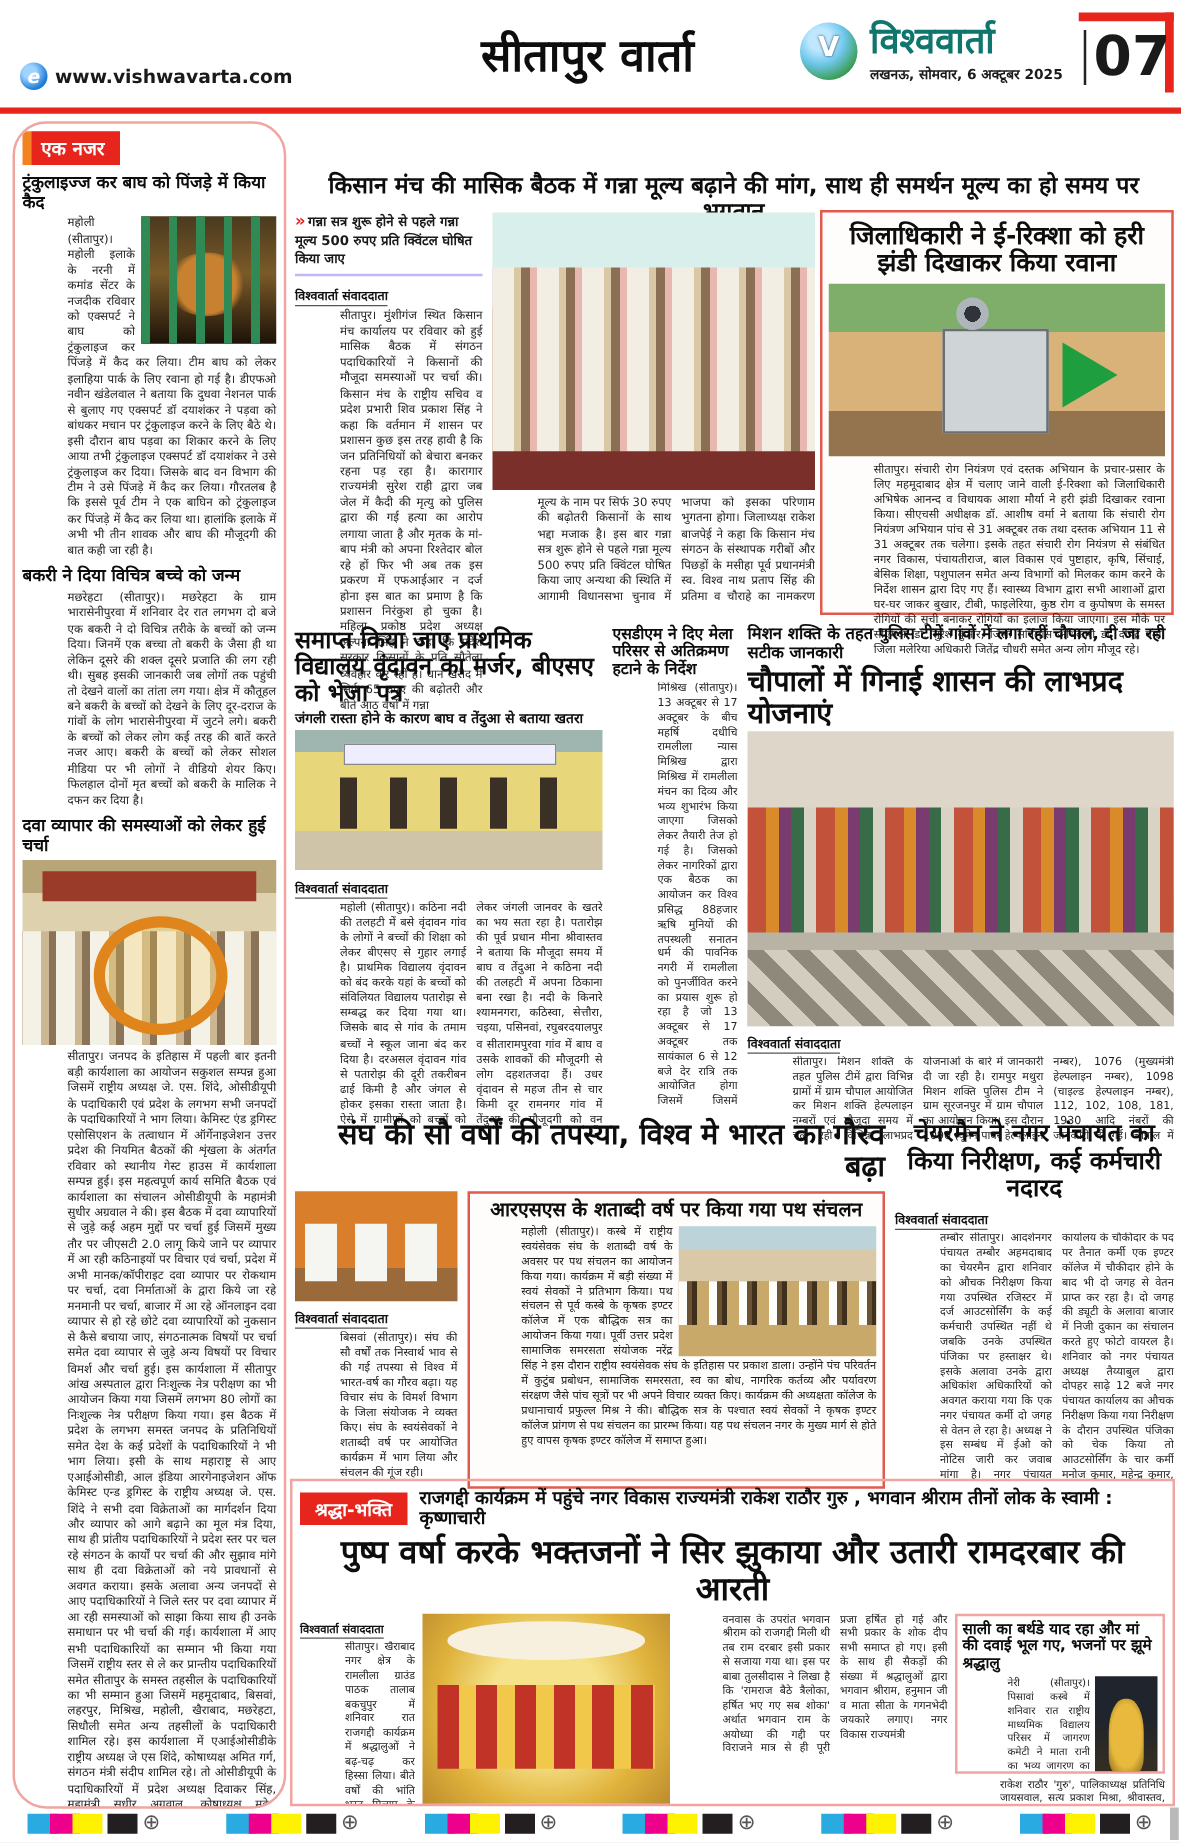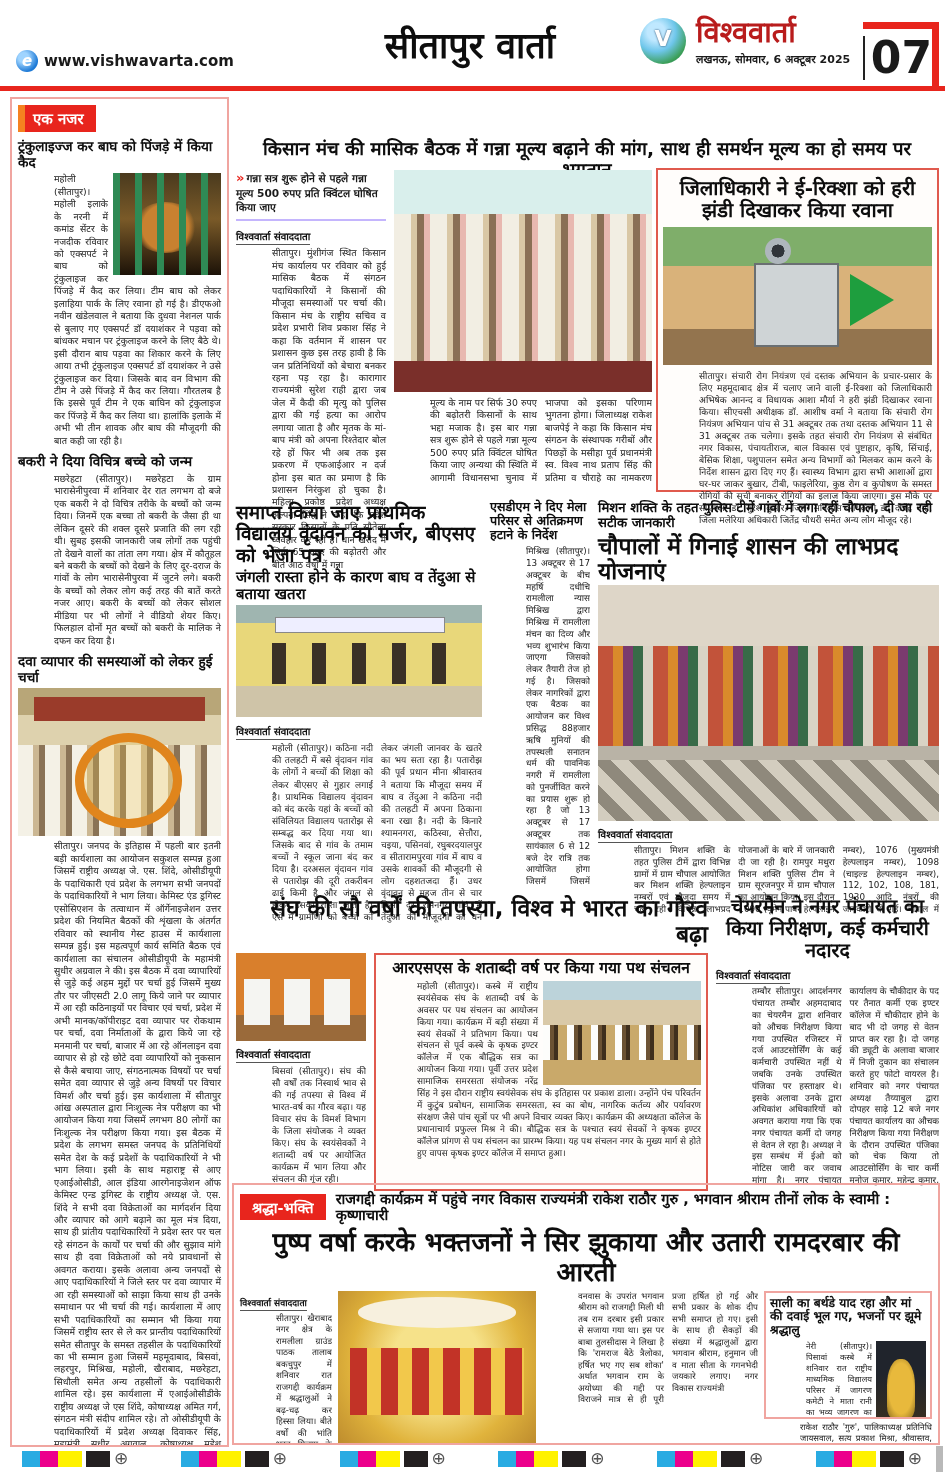--- a/index.html
+++ b/index.html
@@ -36,21 +36,21 @@
   .ph-rssmen{background:linear-gradient(180deg,#d97f2c 0 70%,#9a6a3a 70% 100%);}
   .ph-rssmen .men{left:6%;top:30%;width:88%;height:52%;background:repeating-linear-gradient(90deg,#f5f5f2 0 26px,rgba(0,0,0,0) 26px 40px);}
   .ph-march{background:linear-gradient(180deg,#bcd3da 0 18%,#d9c9a8 18% 42%,#c9a96a 42% 100%);}
   .ph-march .line{left:0;top:42%;width:100%;height:34%;background:repeating-linear-gradient(90deg,#fdfdfb 0 7px,#6b5233 7px 11px,#3f2f1d 11px 15px,rgba(0,0,0,0) 15px 24px);}
   .ph-ramdarbar{background:radial-gradient(circle at 50% 42%,#f6e28a 0 32%,#e0b33c 62%,#b5822a 100%);}
   .ph-ramdarbar .figures{left:6%;top:34%;width:88%;height:40%;background:repeating-linear-gradient(90deg,#c23327 0 17px,#f2c84b 17px 31px);}
   .ph-ramdarbar .canopy{left:10%;top:4%;width:80%;height:18%;border-radius:50%;background:#f7f0de;}
   .ph-singer{background:linear-gradient(180deg,#20242c 0 40%,#3a2f1f 100%);}
   .ph-singer .figure{left:22%;top:22%;width:56%;height:70%;border-radius:45% 45% 20% 20%;background:radial-gradient(ellipse,#e8b93c 0 60%,#8a6a1e 100%);}
   
-  .masthead-red{color:#b91c1c;}
+  .masthead-red{color:#0f766e;}
   .rule{background:#e8251d;}
   .pageno-box{border-top:7px solid #e8251d;border-right:7px solid #e8251d;}
   .pageno-num{border-left:2px solid #222;padding-left:6px;font-size:44px;font-weight:bold;line-height:1;}
   .e-icon{display:inline-block;width:22px;height:22px;border-radius:50%;
     background:radial-gradient(circle at 35% 35%,#9fd4ff 0 25%,#1e7ad6 70%);color:#fff;font-weight:bold;
     text-align:center;line-height:22px;font-style:italic;font-size:15px;vertical-align:middle;}
   .globe-logo{width:46px;height:46px;border-radius:50%;
     background:radial-gradient(circle at 35% 30%,#bfe8ff 0 20%,#6ec6ea 45%,#3b9e55 75%,#2a6fb0 100%);
     position:relative;flex:0 0 auto;}
   .globe-logo span{position:absolute;left:0;top:8px;width:100%;text-align:center;color:#fff;font-weight:bold;font-size:22px;text-shadow:0 0 2px #135;}
@@ -84,27 +84,27 @@
     <div class="abs hd" style="left:300px;top:26px;width:340px;text-align:center;font-size:36px;">सीतापुर वार्ता</div>
     <div class="abs" style="left:640px;top:16px;display:flex;gap:10px;align-items:center;">
       <div class="globe-logo">
           <span>V</span>
         </div>
       <div>
         <div class="hd masthead-red" style="font-size:29px;">विश्ववार्ता</div>
         <div style="font-size:11px;font-weight:bold;margin-top:3px;">लखनऊ,   सोमवार, 6 अक्टूबर 2025</div>
       </div>
     </div>
-    <div class="abs pageno-box" style="right:6px;top:22px;width:76px;height:64px;display:flex;align-items:center;justify-content:flex-end;padding-left:8px;box-sizing:border-box;">
+    <div class="abs pageno-box" style="right:6px;top:10px;width:76px;height:64px;display:flex;align-items:center;justify-content:center;padding-left:8px;box-sizing:border-box;">
       <span class="pageno-num">07</span>
     </div>
   </div>
   <div class="abs rule" style="left:0;top:86px;width:945px;height:5px;"></div>
 
-  <div class="abs sidebar" style="left:10px;top:97px;width:219px;height:1350px;">
+  <div class="abs sidebar" style="left:10px;top:97px;width:219px;height:1350px;border-radius:27px;">
     <div class="oneview-banner">
       <span class="obar"></span>
       <span class="otxt">एक नजर</span>
     </div>
 
     <div>
       <div class="sb-h">ट्रंकुलाइज्ज कर बाघ को पिंजड़े में किया कैद</div>
       <div class="ph ph-tiger" style="float:right;width:108px;height:102px;margin:0 0 3px 5px;">
           <div class="cat"></div>
           <div class="bars"></div>
@@ -157,21 +157,21 @@
     <div class="ph ph-rickshaw" style="width:269px;height:138px;">
         <div class="cab"></div>
         <div class="horn"></div>
         <div class="flag"></div>
       </div>
     <div class="bt" style="margin-top:5px;font-size:9px;">सीतापुर। संचारी रोग नियंत्रण एवं दस्तक अभियान के प्रचार-प्रसार के लिए महमूदाबाद क्षेत्र में चलाए जाने वाली ई-रिक्शा को जिलाधिकारी अभिषेक आनन्द व विधायक आशा मौर्या ने हरी झंडी दिखाकर रवाना किया। सीएचसी अधीक्षक डॉ. आशीष वर्मा ने बताया कि संचारी रोग नियंत्रण अभियान पांच से 31 अक्टूबर तक तथा दस्तक अभियान 11 से 31 अक्टूबर तक चलेगा। इसके तहत संचारी रोग नियंत्रण से संबंधित नगर विकास, पंचायतीराज, बाल विकास एवं पुष्टाहार, कृषि, सिंचाई, बेसिक शिक्षा, पशुपालन समेत अन्य विभागों को मिलकर काम करने के निर्देश शासन द्वारा दिए गए हैं। स्वास्थ्य विभाग द्वारा सभी आशाओं द्वारा घर-घर जाकर बुखार, टीबी, फाइलेरिया, कुष्ठ रोग व कुपोषण के समस्त रोगियों की सूची बनाकर रोगियों का इलाज किया जाएगा। इस मौके पर सीएमओ डॉ. सुरेश कुमार, जिला सर्विलांस अधिकारी डॉ. दीपेंद्र वर्मा, जिला मलेरिया अधिकारी जितेंद्र चौधरी समेत अन्य लोग मौजूद रहे।</div>
   </div>
 
   <div class="abs" style="left:236px;top:502px;width:246px;">
     <div class="hd" style="font-size:19px;">समाप्त किया जाए प्राथमिक विद्यालय वृंदावन का मर्जर, बीएसए को भेजा पत्र</div>
-    <div class="hd" style="font-size:15px;margin:3px 0;">जंगली रास्ता होने के कारण बाघ व तेंदुआ से बताया खतरा</div>
+    <div class="hd" style="font-size:11px;margin:3px 0;">जंगली रास्ता होने के कारण बाघ व तेंदुआ से बताया खतरा</div>
     <div class="ph ph-school" style="width:246px;height:112px;">
         <div class="board"></div>
         <div class="doors"></div>
       </div>
     <div style="margin-top:3px;"><span class="byline">विश्ववार्ता संवाददाता</span></div>
     <div class="bt cols2" style="height:184px;overflow:hidden;font-size:9px;">महोली (सीतापुर)। कठिना नदी की तलहटी में बसे वृंदावन गांव के लोगों ने बच्चों की शिक्षा को लेकर बीएसए से गुहार लगाई है। प्राथमिक विद्यालय वृंदावन को बंद करके यहां के बच्चों को संविलियत विद्यालय पतारोझ से सम्बद्ध कर दिया गया था। जिसके बाद से गांव के तमाम बच्चों ने स्कूल जाना बंद कर दिया है। दरअसल वृंदावन गांव से पतारोझ की दूरी तकरीबन ढाई किमी है और जंगल से होकर इसका रास्ता जाता है। ऐसे में ग्रामीणों को बच्चों को लेकर जंगली जानवर के खतरे का भय सता रहा है। पतारोझ की पूर्व प्रधान मीना श्रीवास्तव ने बताया कि मौजूदा समय में बाघ व तेंदुआ ने कठिना नदी की तलहटी में अपना ठिकाना बना रखा है। नदी के किनारे श्यामनगरा, कठिस्वा, सेत्तौरा, चइया, पसिनवां, रघुबरदयालपुर व सीतारामपुरवा गांव में बाघ व उसके शावकों की मौजूदगी से लोग दहशतजदा हैं। उधर वृंदावन से महज तीन से चार किमी दूर रामनगर गांव में तेंदुआ की मौजूदगी को वन विभाग स्वीकार कर चुका है। ऐसे में जंगली इलाका होने के कारण खतरनाक वन्य जीव के इधर आने से इनकार नहीं किया जा सकता है ऐसे में बच्चे सुरक्षित रहें और उनकी शिक्षा पर भी प्रतिकूल असर न पड़े इसको लेकर बंद किए गए प्राथमिक विद्यालय का पुनः संचालन आवश्यक है। पूर्व प्रधान ने बीएसए से अनुरोध किया है कि ग्रामीणों की मजबूरी व शिक्षा की अनिवार्यता को देखते हुए प्राथमिक विद्यालय पुनः संचालित किया जाए। बीएसए को भेजे गए पत्र में राम सिंह, लज्जावती, संजय, उत्तम, विपिन कुमार, ओम प्रकाश कश्यप, सूर्यबली, महेश कुमार, नंदलाल, अरुण कुमार, पंकज कुमार, आजाद कुमार, रमेश, संतराम, रामशंकर, अजय कुमार, कुलदीप, रामनरेश, अंकित, राज बहादुर, राजेश कुमार, रामऔतार व समाजित ने बंद किए गए विद्यालय को फिर से संचालन की गुहार लगाई है।</div>
   </div>
 
   <div class="abs" style="left:490px;top:500px;width:100px;">
     <div class="hd" style="font-size:12.6px;">एसडीएम ने दिए मेला परिसर से अतिक्रमण हटाने के निर्देश</div>

